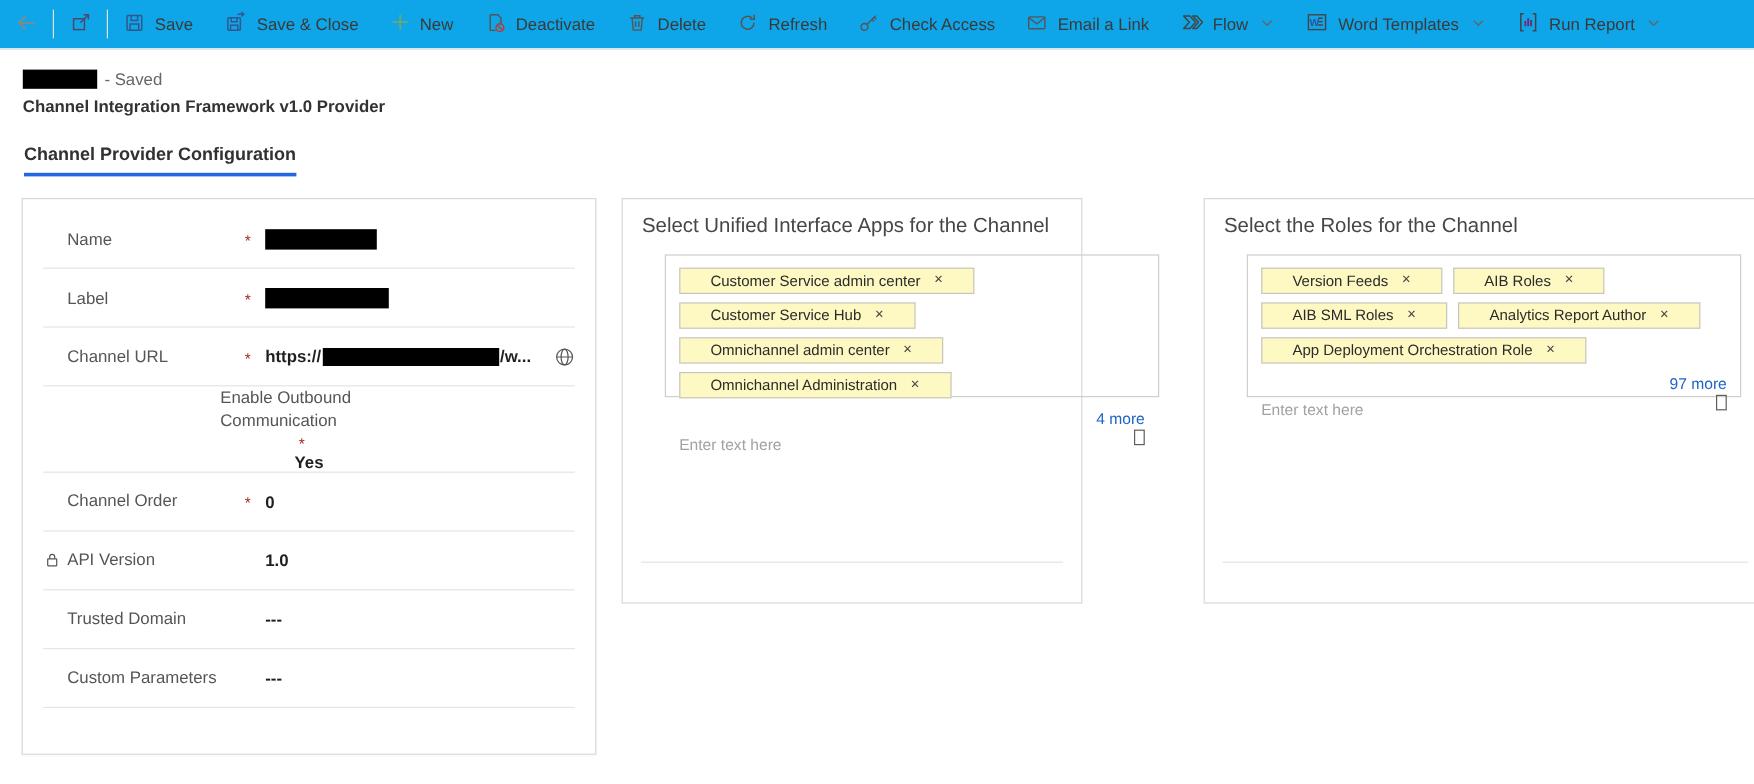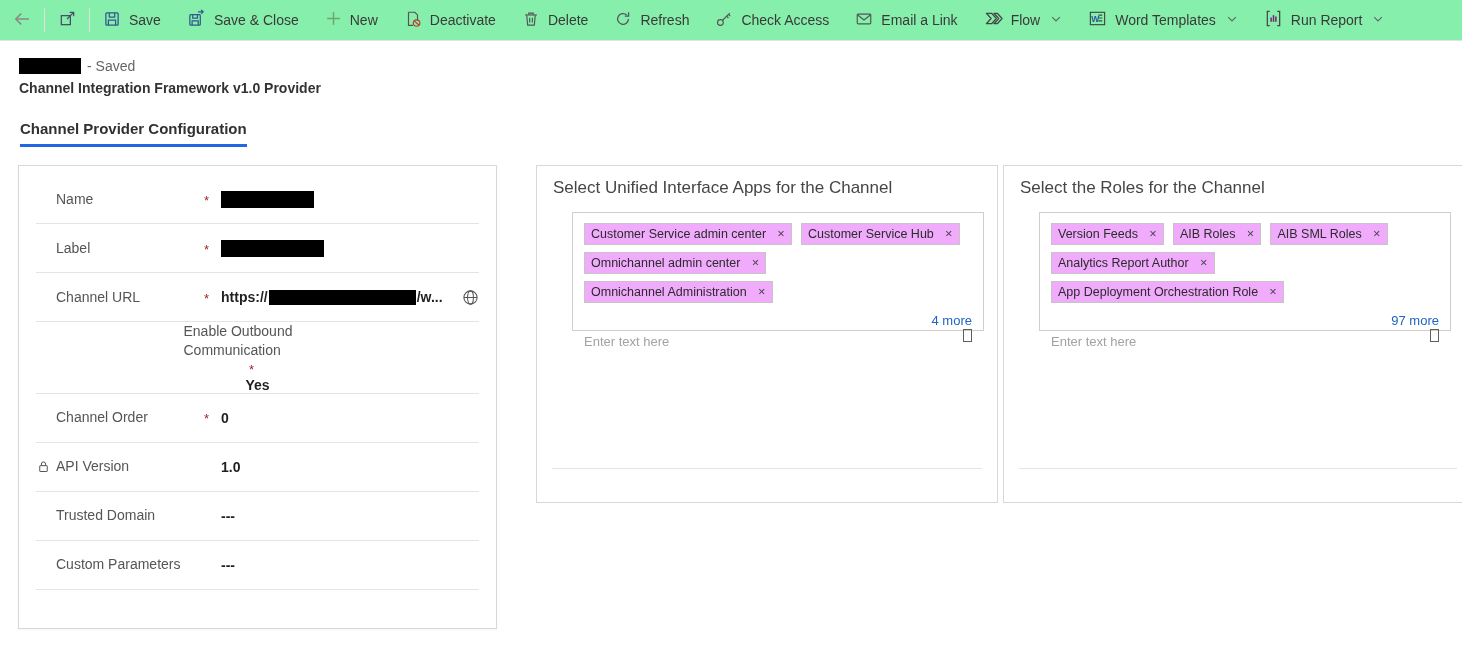--- a/index.html
+++ b/index.html
@@ -1,21 +1,21 @@
 <!DOCTYPE html>
 <html><head>
 <meta charset="utf-8">
 <style>
   * { margin:0; padding:0; box-sizing:border-box; }
   html,body { width:1462px; height:653px; background:#fff; overflow:hidden;
     font-family:"Liberation Sans","DejaVu Sans",sans-serif; color:#333; }
   .page { position:relative; width:1462px; height:653px; }
 
   
-  .cmdbar { display:flex; align-items:center; height:41px; border-bottom:1px solid #e4e3e2; background:#86efac; }
+  .cmdbar { display:flex; align-items:center; height:41px; border-bottom:1px solid #e4e3e2; background:#0ea5e9; }
   .cmd-iconbtn { width:44px; height:40px; display:flex; align-items:center; justify-content:center; cursor:pointer; background:none; border:none; }
   .cmd-sep { width:1px; height:24px; background:#e1e0df; }
   .cmd-btn { display:flex; align-items:center; gap:8px; height:40px; padding:0 13px; background:none; border:none; cursor:pointer;
     font-family:inherit; font-size:14px; color:#3b3a39; white-space:nowrap; }
   .cmd-btn svg { flex:0 0 auto; }
   .chev { margin-left:2px; }
 
   
   .hdr { position:absolute; left:19px; top:58px; }
   .hdr-line1 { display:flex; align-items:center; gap:6px; font-size:14px; color:#666; }
@@ -23,42 +23,42 @@
   .hdr-line2 { margin-top:6px; font-size:14px; font-weight:700; color:#333; }
 
   
   .tabs { position:absolute; left:20px; top:120px; }
   .tab { display:inline-block; font-size:15px; font-weight:600; color:#323130; padding-bottom:7px;
     border-bottom:3px solid #2266E3; cursor:pointer; }
 
   
   .panel { position:absolute; top:165px; background:#fff; border:1px solid #d9d8d7; }
   .panel-left { left:18px; width:479px; height:464px; box-shadow:0 1px 2px rgba(0,0,0,.04); }
-  .panel-mid  { left:536px; width:462px; height:338px; }
+  .panel-mid  { left:518px; width:384px; height:338px; }
   .panel-right{ left:1003px; width:470px; height:338px; }
 
   .panel-title { font-size:17px; color:#484644; padding:12px 16px 0 16px; }
   .panel-divider { position:absolute; left:15px; right:15px; bottom:33px; border-top:1px solid #e5e4e3; }
 
   
   .form-rows { margin:10px 17px 0 17px; }
   .frow { display:flex; align-items:center; min-height:49px; border-bottom:1px solid #e5e4e3; }
   .f-icon { width:20px; display:flex; align-items:center; }
   .f-label { width:148px; font-size:14px; color:#555; line-height:1.35; }
   .f-req { width:17px; font-size:13px; color:#a4262c; padding-top:2px; }
   .f-value { flex:1; display:flex; align-items:center; font-size:14px; font-weight:600; color:#201f1e; cursor:text; }
   .redact-val { display:inline-block; height:17px; background:#000; }
   .w93{width:93px;} .w103{width:103px;} .w147{width:147px; height:15px; margin:0 1px;}
   .globe-wrap { margin-left:auto; display:flex; align-items:center; }
 
   
   .tagbox { position:relative; margin:14px 15px 0 35px; width:412px; height:119px; border:1px solid #cfcecd;
     padding:7px 11px 6px 11px; display:flex; flex-direction:column; cursor:text; }
   .tagwrap { display:flex; flex-wrap:wrap; }
-  .tag { display:inline-flex; align-items:center; border:1px solid #c6c5c4; background:#f0abfc; padding:3px 6px;
+  .tag { display:inline-flex; align-items:center; border:1px solid #c6c5c4; background:#fef9c3; padding:3px 25px;
     margin:3px 9px 4px 0; font-size:12.5px; color:#2b2b2b; white-space:nowrap; }
   .tag-x { margin-left:11px; font-size:9.5px; color:#4a4a4a; cursor:pointer; line-height:1; }
   .more-row { text-align:right; margin-top:4px; }
   .more-link { font-size:13px; color:#1f64c4; cursor:pointer; }
   .bottom-row { margin-top:auto; display:flex; justify-content:space-between; align-items:flex-end; }
   .placeholder { font-size:13px; color:#a3a2a1; }
   .tofu { width:9px; height:13px; border:1px solid #5f5e5d; margin-bottom:7px; }
 </style>
 </head>
 <body>

